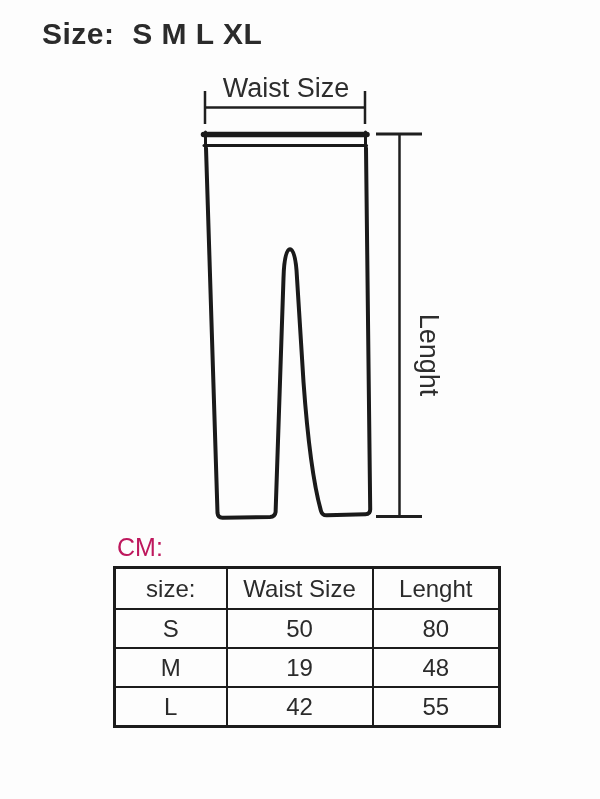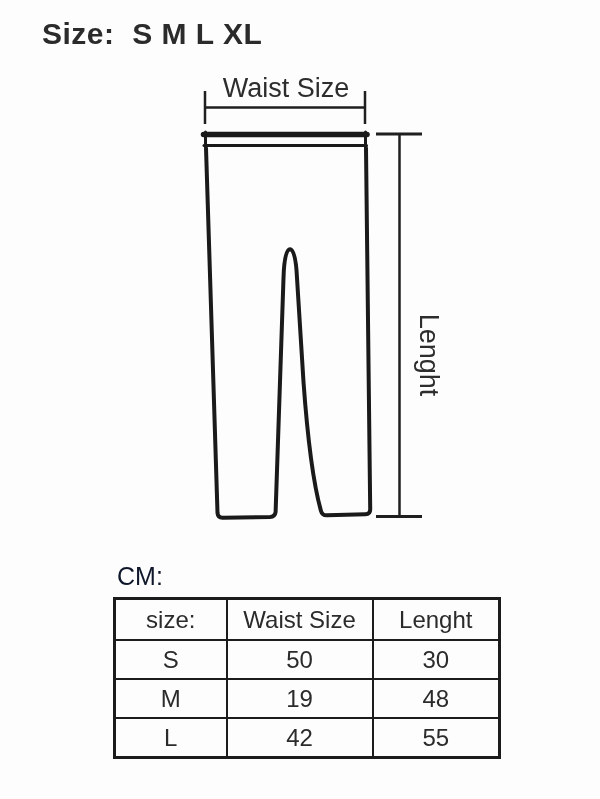--- a/index.html
+++ b/index.html
@@ -23,33 +23,32 @@
 
   svg.diagram { position: absolute; left: 0; top: 0; }
   svg.diagram .outline { fill: none; stroke: #1a1a1a; stroke-linejoin: round; stroke-linecap: round; }
   svg.diagram .measure { stroke: #1f1f1f; fill: none; }
   svg.diagram text {
     font-family: "Liberation Sans", sans-serif;
     font-size: 27px; fill: #2d2d2d;
   }
 
   .unit-label {
-    position: absolute; left: 117px; top: 562px;
-    font-size: 25px; color: #0f172a;
+    position: absolute; left: 117px; top: 533px;
+    font-size: 25px; color: #be185d;
   }
 
   table.size-table {
     position: absolute; left: 113px; top: 566px;
     width: 385px;
     border-collapse: collapse;
     table-layout: fixed;
     font-size: 24px;
     color: #2b2b2b;
     border: 3px solid #1c1c1c;
-    margin-top: 31px;
   }
   table.size-table th, table.size-table td {
     border: 2px solid #1c1c1c;
     text-align: center;
     vertical-align: middle;
     font-weight: 400;
     padding: 0;
   }
   table.size-table th { height: 39px; }
   table.size-table td { height: 37px; }
@@ -112,21 +111,21 @@
       <tr>
         <th>size:</th>
         <th>Waist Size</th>
         <th>Lenght</th>
       </tr>
     </thead>
     <tbody>
       <tr>
         <td>S</td>
         <td>50</td>
-        <td>30</td>
+        <td>80</td>
       </tr>
       <tr>
         <td>M</td>
         <td>19</td>
         <td>48</td>
       </tr>
       <tr>
         <td>L</td>
         <td>42</td>
         <td>55</td>

